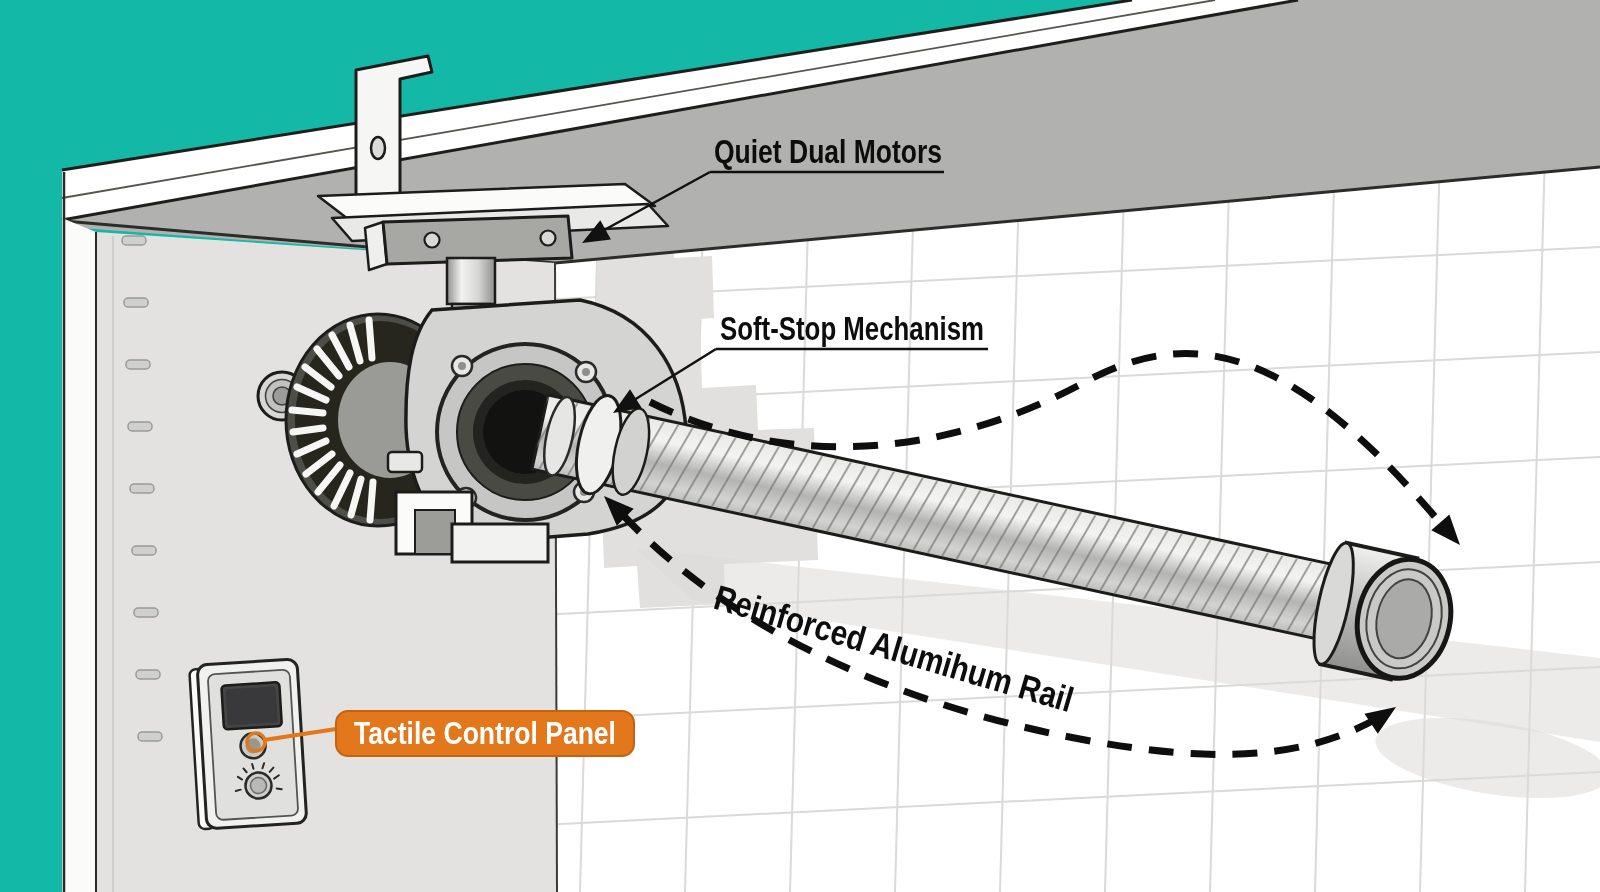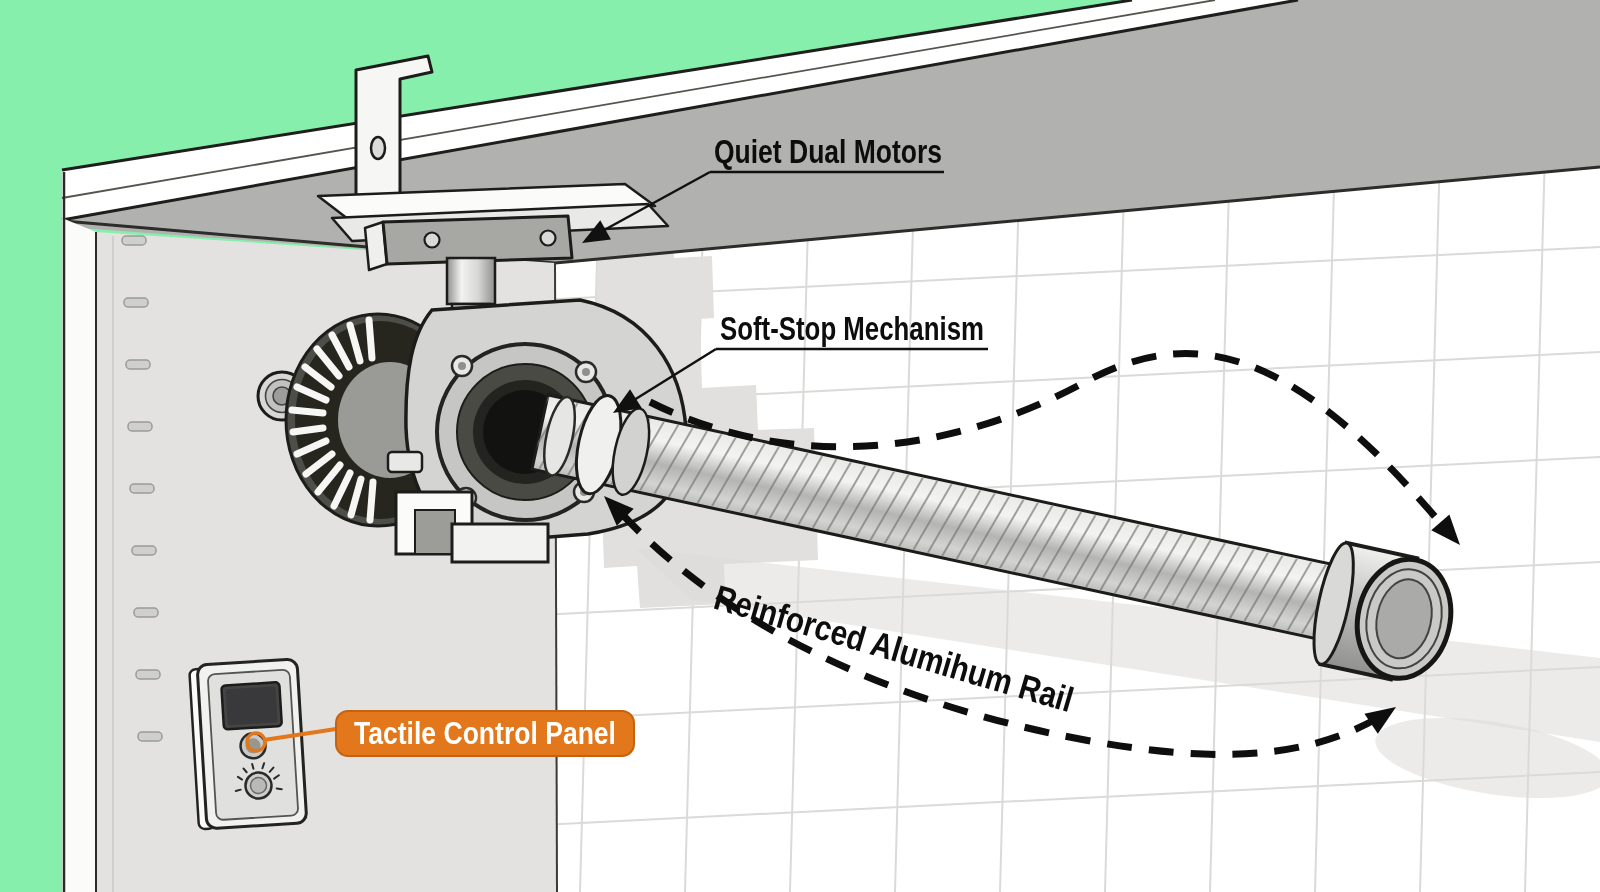--- a/index.html
+++ b/index.html
@@ -1,16 +1,16 @@
 <!DOCTYPE html>
 <html><head>
 <meta charset="utf-8">
 <style>
   html,body{margin:0;padding:0;background:#ffffff;}
-  .stage{position:relative;width:1600px;height:892px;background:#86efac;overflow:hidden;
+  .stage{position:relative;width:1600px;height:892px;background:#14b8a6;overflow:hidden;
          font-family:"Liberation Sans",sans-serif;}
   svg{display:block;}
   text{font-family:"Liberation Sans",sans-serif;}
 </style>
 </head>
 <body>
 
 <div class="stage">
 <svg width="1600" height="892" viewBox="0 0 1600 892" xmlns="http://www.w3.org/2000/svg">
   <defs>

